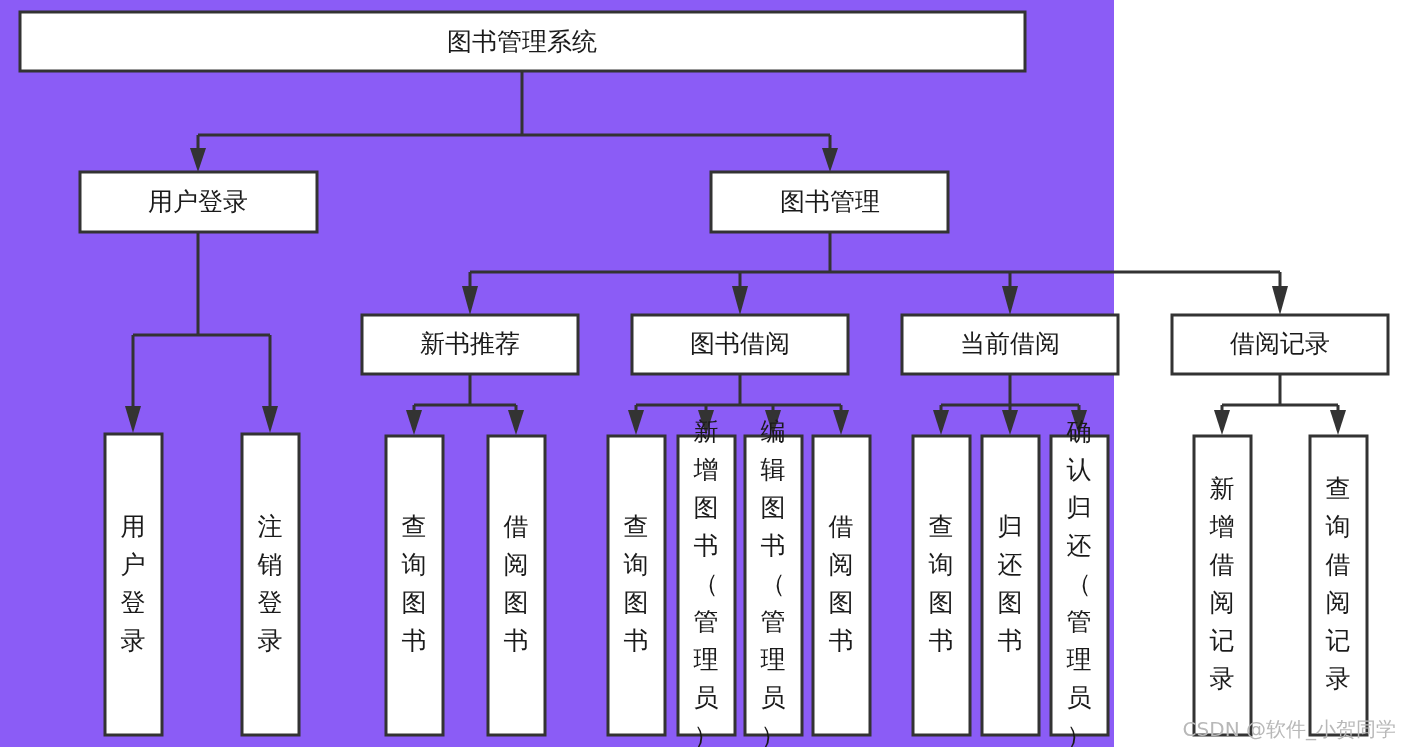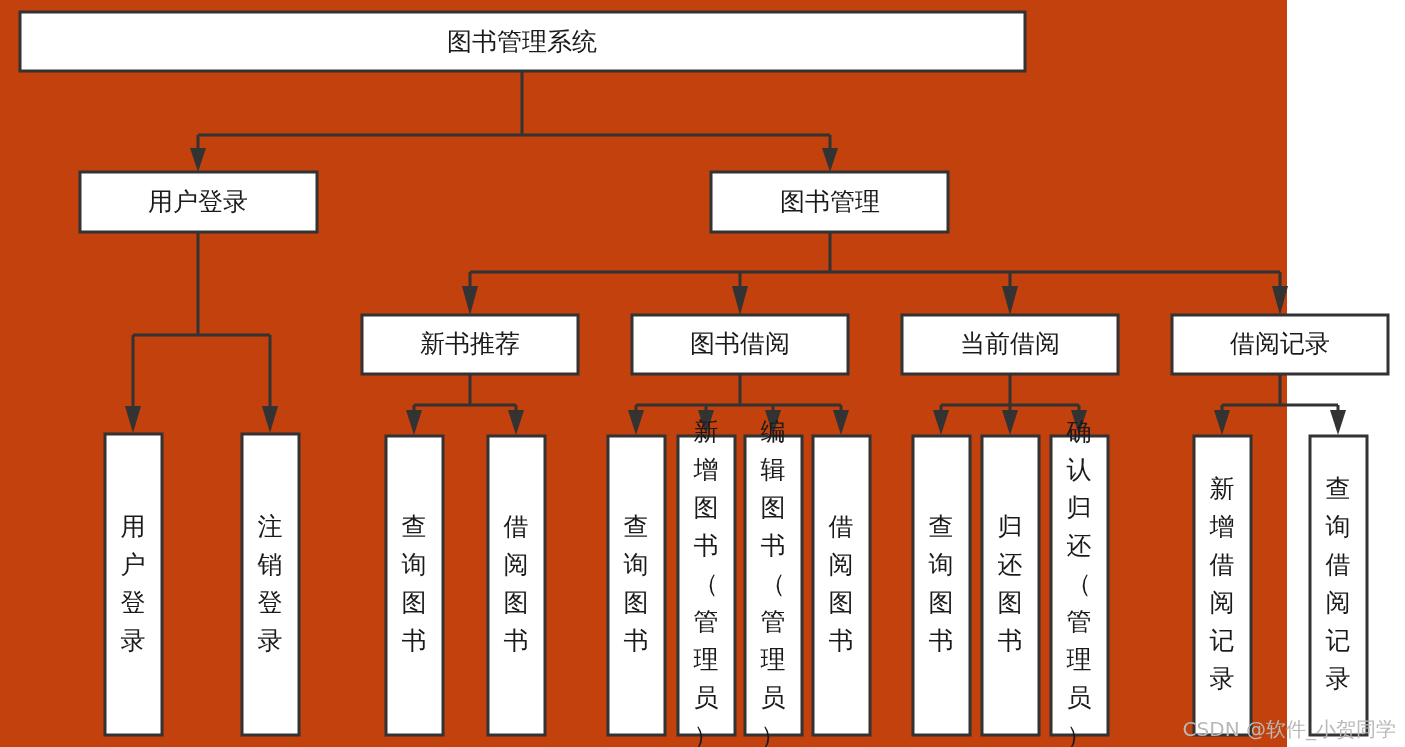--- a/index.html
+++ b/index.html
@@ -9,23 +9,23 @@
     background: #ffffff;
   }
   body {
     width: 1405px;
     height: 747px;
     font-family: "DejaVu Sans", "Liberation Sans", sans-serif;
     overflow: hidden;
   }
   #diagram-root {
     position: relative;
-    width: 1287px;
+    width: 1114px;
     height: 747px;
-    background: #c2410c;
+    background: #8b5cf6;
     text-align: center;
   }
   svg#flowchart {
     position: absolute;
     top: 0;
     left: 0;
     width: 1405px;
     height: 747px;
     display: block;
   }

